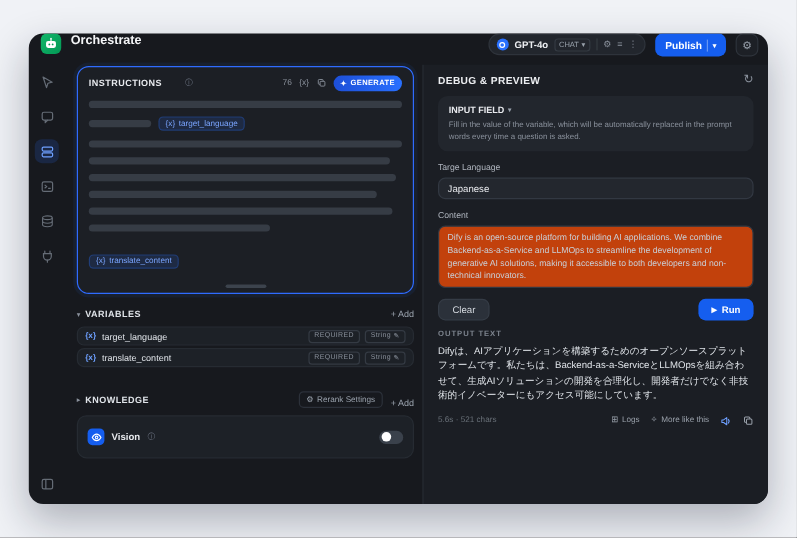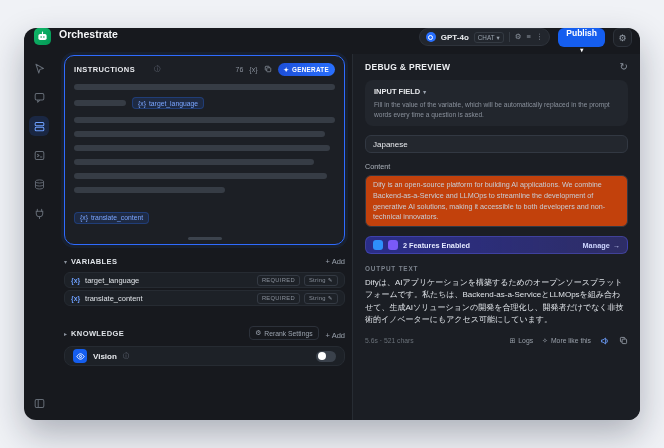--- a/index.html
+++ b/index.html
@@ -21,21 +21,21 @@
                 padding:0 6px; background:#22262d; border:1px solid #2e333b; border-radius:9px; }
   .model-dot { width:10px; height:10px; border-radius:50%; background:#2970ff; position:relative; }
   .model-dot::after { content:""; position:absolute; inset:2.5px; border:1.2px solid #fff; border-radius:50%; }
   .model-name { font-size:8px; font-weight:700; color:#eceef1; }
   .model-mode { font-size:6.3px; color:#98a1ab; display:flex; gap:2px; align-items:center;
                 border:1px solid #343a42; border-radius:3px; padding:0 3px; height:11px; }
   .pill-sep { width:1px; height:10px; background:#343a42; }
   .pill-ic { font-size:7.5px; color:#8a919c; line-height:1; }
   .publish-btn { height:19px; display:flex; align-items:center; gap:4px; padding:0 8px;
                  background:#155eef; border:none; border-radius:6px; color:#fff;
-                 font-size:8.5px; font-weight:700; font-family:inherit; cursor:pointer;flex-direction:column; }
+                 font-size:8.5px; font-weight:700; font-family:inherit; cursor:pointer; }
   .pub-sep { width:1px; height:10px; background:rgba(255,255,255,.35); }
   .pub-chev { font-size:6px; }
   .gear-btn { width:19px; height:19px; border:1px solid #2e333b; background:#1d2026;
               border-radius:6px; color:#9aa2ad; font-size:9px; display:flex;
               align-items:center; justify-content:center; padding:0; cursor:pointer; }
 
   
   .rail { position:absolute; left:0; top:26px; bottom:0; width:30px; display:flex;
           flex-direction:column; align-items:center; gap:9px; padding:4px 0 7px; }
   .rail-ic { width:20px; height:20px; border-radius:6px; color:#656c76;
@@ -81,21 +81,21 @@
   .var-row { position:absolute; left:40px; width:281px; height:16px; background:#1d2127;
              border:1px solid #262b32; border-radius:6px; display:flex; align-items:center;
              gap:5px; padding:0 6px; cursor:pointer; }
   .var-row-1 { top:244px; } .var-row-2 { top:262px; }
   .brace { color:#6ea0ff; font-size:6.8px; font-weight:700; }
   .var-name { font-size:7.5px; color:#dfe3e8; }
   .badges { margin-left:auto; display:flex; gap:4px; align-items:center; }
   .badge { height:11px; display:flex; align-items:center; gap:2px; padding:0 4px;
            border:1px solid #343a43; border-radius:3px; font-size:5.8px; color:#8a919c; letter-spacing:.3px; }
 
-  .vision-card { position:absolute; left:40px; top:318px; width:281px; height:20px;
+  .vision-card { position:absolute; left:40px; top:318px; width:281px; height:36px;
                  background:#1d2127; border:1px solid #262b32; border-radius:8px;
                  display:flex; align-items:center; gap:6px; padding:0 8px; }
   .vision-ic { width:14px; height:14px; border-radius:4px; background:#155eef;
                display:flex; align-items:center; justify-content:center; }
   .vision-label { font-size:8px; font-weight:600; color:#e8eaee; }
   .toggle { margin-left:auto; width:20px; height:11px; border-radius:6px; background:#3a414b;
             position:relative; cursor:pointer; }
   .knob { position:absolute; left:1.5px; top:1.5px; width:8px; height:8px; border-radius:50%; background:#fff; }
 
   
@@ -341,35 +341,34 @@
       </div>
 
       <div class="input-card">
         <div class="ic-title">
           <span>INPUT FIELD</span>
           <span class="ic-chev">▾</span>
         </div>
         <div class="ic-desc">Fill in the value of the variable, which will be automatically replaced in the prompt words every time a question is asked.</div>
       </div>
 
+      <div class="f-label">Targe Language</div>
       <input class="f-input" type="text" value="Japanese" style="">
 
       <div class="f-label">Content</div>
       <div class="f-textarea">Dify is an open-source platform for building AI applications. We combine Backend-as-a-Service and LLMOps to streamline the development of generative AI solutions, making it accessible to both developers and non-technical innovators.</div>
 
-
-      <div class="features-bar">
-        <span class="feat-ic1"></span>
-        <span class="feat-ic2"></span>
-        <span class="feat-text">2 Features Enabled</span>
-        <span class="manage">
-          <span>Manage</span>
-          <span>→</span>
-        </span>
-      </div>
+      <div class="btn-row">
+        <button class="clear-btn">Clear</button>
+        <button class="run-btn">
+          <span class="play">▶</span>
+          <span>Run</span>
+        </button>
+      </div>
+
 
       <div class="out-label">OUTPUT TEXT</div>
       <div class="out-text">Difyは、AIアプリケーションを構築するためのオープンソースプラットフォームです。私たちは、Backend-as-a-ServiceとLLMOpsを組み合わせて、生成AIソリューションの開発を合理化し、開発者だけでなく非技術的イノベーターにもアクセス可能にしています。</div>
 
       <div class="out-foot">
         <span class="out-meta">5.6s · 521 chars</span>
         <span class="foot-group">
           <span class="foot-btn">
             <span class="fi">⊞</span>
             <span>Logs</span>

